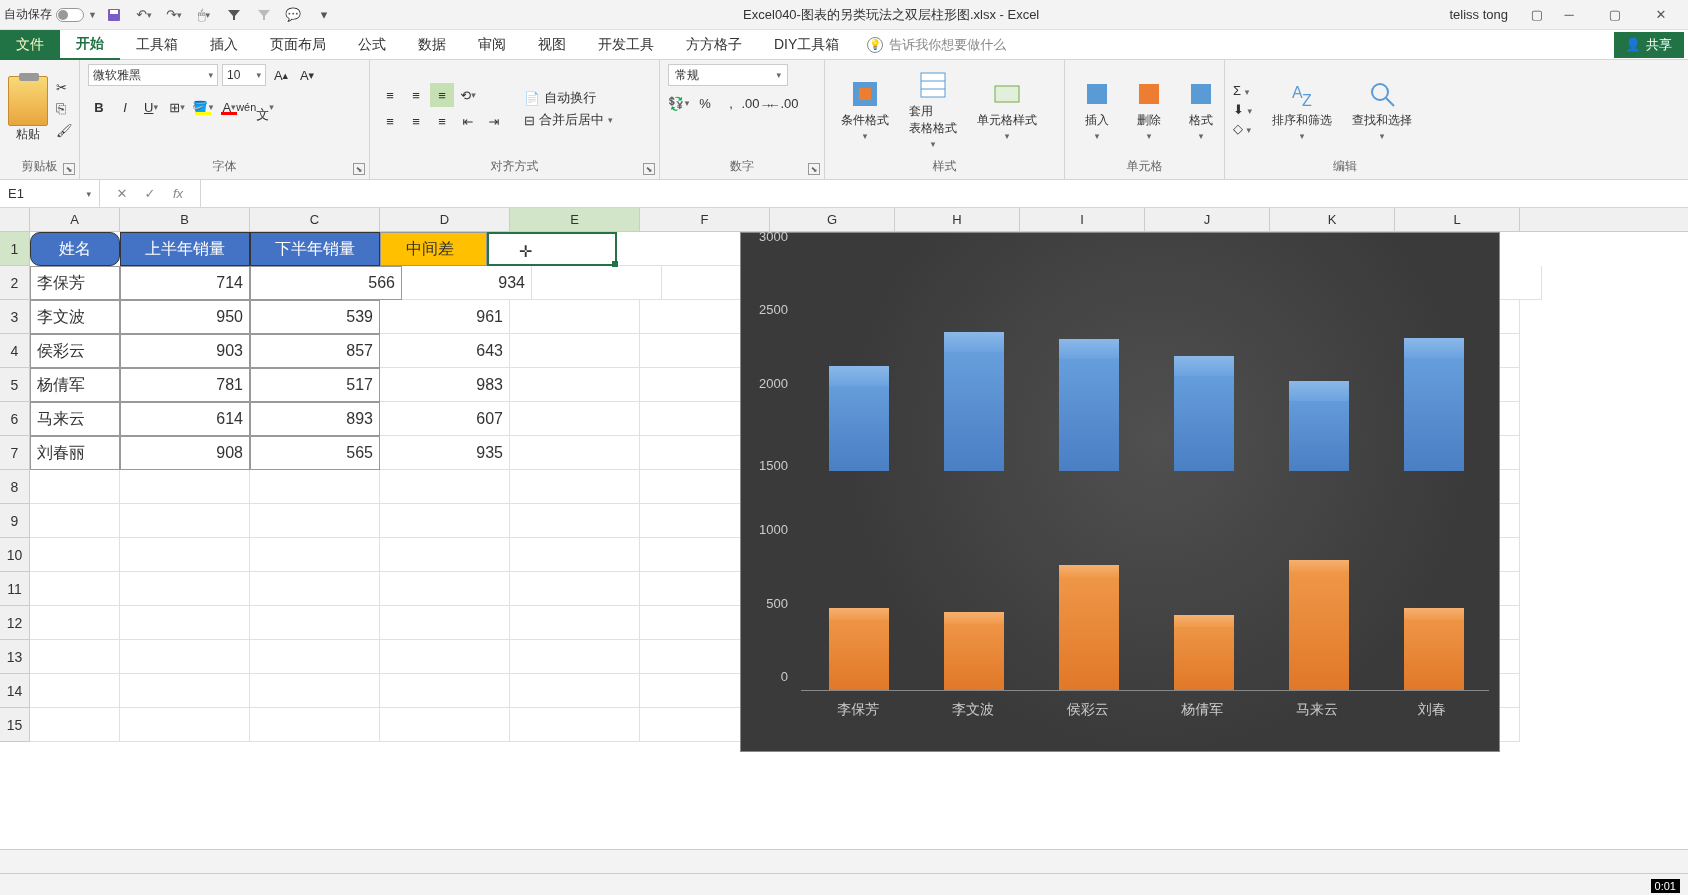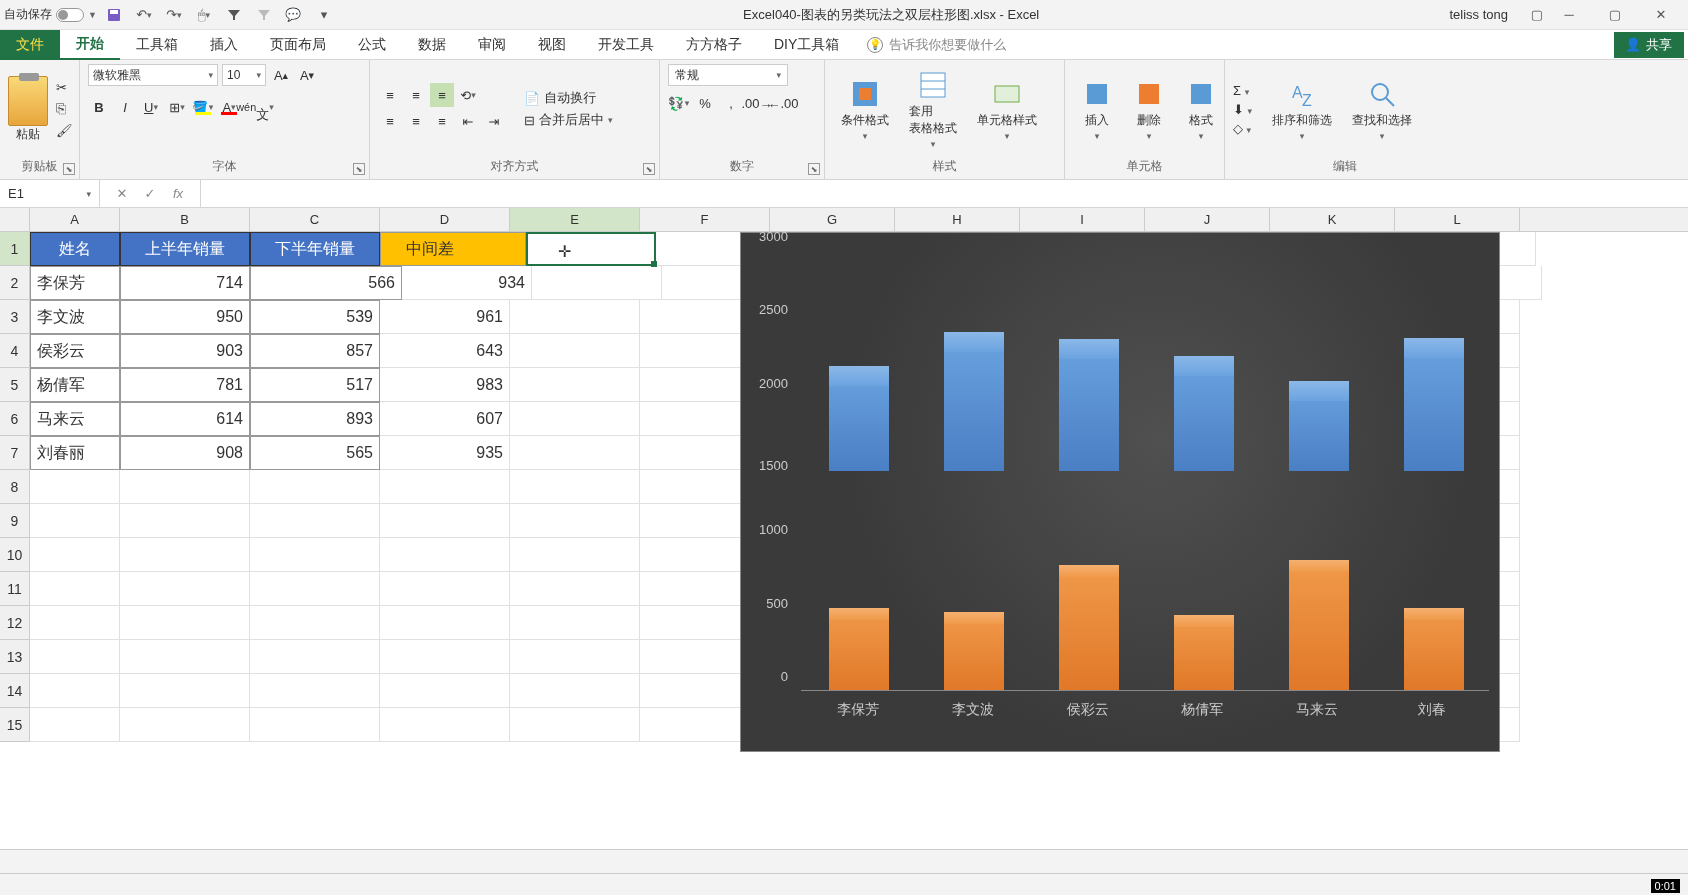--- a/index.html
+++ b/index.html
@@ -13,21 +13,21 @@
 .qat { display: flex; gap: 12px; align-items: center; }
 .qat-icon { width: 18px; height: 18px; display: flex; align-items: center; justify-content: center; color: #555; }
 .titlebar .title { flex: 1; text-align: center; font-size: 13px; color: #333; }
 .titlebar .user { margin-right: 20px; font-size: 13px; }
 .win-controls { display: flex; gap: 0; }
 .win-btn { width: 46px; height: 30px; display: flex; align-items: center; justify-content: center; color: #555; }
 
 
 .tabs { height: 30px; background: #fff; display: flex; align-items: center; border-bottom: 1px solid #d4d4d4; }
 .tab { padding: 0 16px; height: 30px; display: flex; align-items: center; font-size: 14px; color: #333; cursor: pointer; }
-.tab.file { background: #217346; color: #fde047; font-weight: normal; }
+.tab.file { background: #217346; color: #fef9c3; font-weight: normal; }
 .tab.active { color: #217346; border-bottom: 2px solid #217346; font-weight: bold; }
 .tellme { display: flex; align-items: center; gap: 6px; color: #888; margin-left: 12px; flex: 1; }
 .bulb { width: 16px; height: 16px; border: 1px solid #888; border-radius: 50%; display: flex; align-items: center; justify-content: center; font-size: 10px; }
 .share-btn { background: #217346; color: #fff; padding: 4px 12px; display: flex; align-items: center; gap: 4px; margin-right: 4px; }
 
 
 .ribbon { height: 120px; background: #f3f3f3; display: flex; border-bottom: 1px solid #d4d4d4; }
 .group { border-right: 1px solid #d4d4d4; padding: 4px 8px; display: flex; flex-direction: column; justify-content: space-between; position: relative; }
 .group-label { text-align: center; font-size: 12px; color: #666; padding-top: 4px; }
 .group-body { flex: 1; display: flex; align-items: center; gap: 4px; }
@@ -402,24 +402,24 @@
       <div class="row-header">9</div>
       <div class="row-header">10</div>
       <div class="row-header">11</div>
       <div class="row-header">12</div>
       <div class="row-header">13</div>
       <div class="row-header">14</div>
       <div class="row-header">15</div>
     </div>
   <div class="cells" id="cells">
       <div class="cell-row">
-        <div class="cell hdr-cell" style="width: 90px;">姓名</div>
+        <div class="cell hdr-cell" style="width: 90px; border-radius: 10px;">姓名</div>
         <div class="cell hdr-cell" style="width: 130px;">上半年销量</div>
         <div class="cell hdr-cell" style="width: 130px;">下半年销量</div>
-        <div class="cell yellow-cell" style="width: 146px; padding-left: 25px;">中间差</div>
+        <div class="cell yellow-cell" style="width: 107px; padding-left: 25px;">中间差</div>
         <div class="cell active-cell" style="width: 130px; position: relative;">
           <span class="cursor-plus" style="left: 30px; top: 8px;">✛</span>
         </div>
         <div class="cell " style="width: 130px;"></div>
         <div class="cell " style="width: 125px;"></div>
         <div class="cell " style="width: 125px;"></div>
         <div class="cell " style="width: 125px;"></div>
         <div class="cell " style="width: 125px;"></div>
         <div class="cell " style="width: 125px;"></div>
         <div class="cell " style="width: 125px;"></div>

